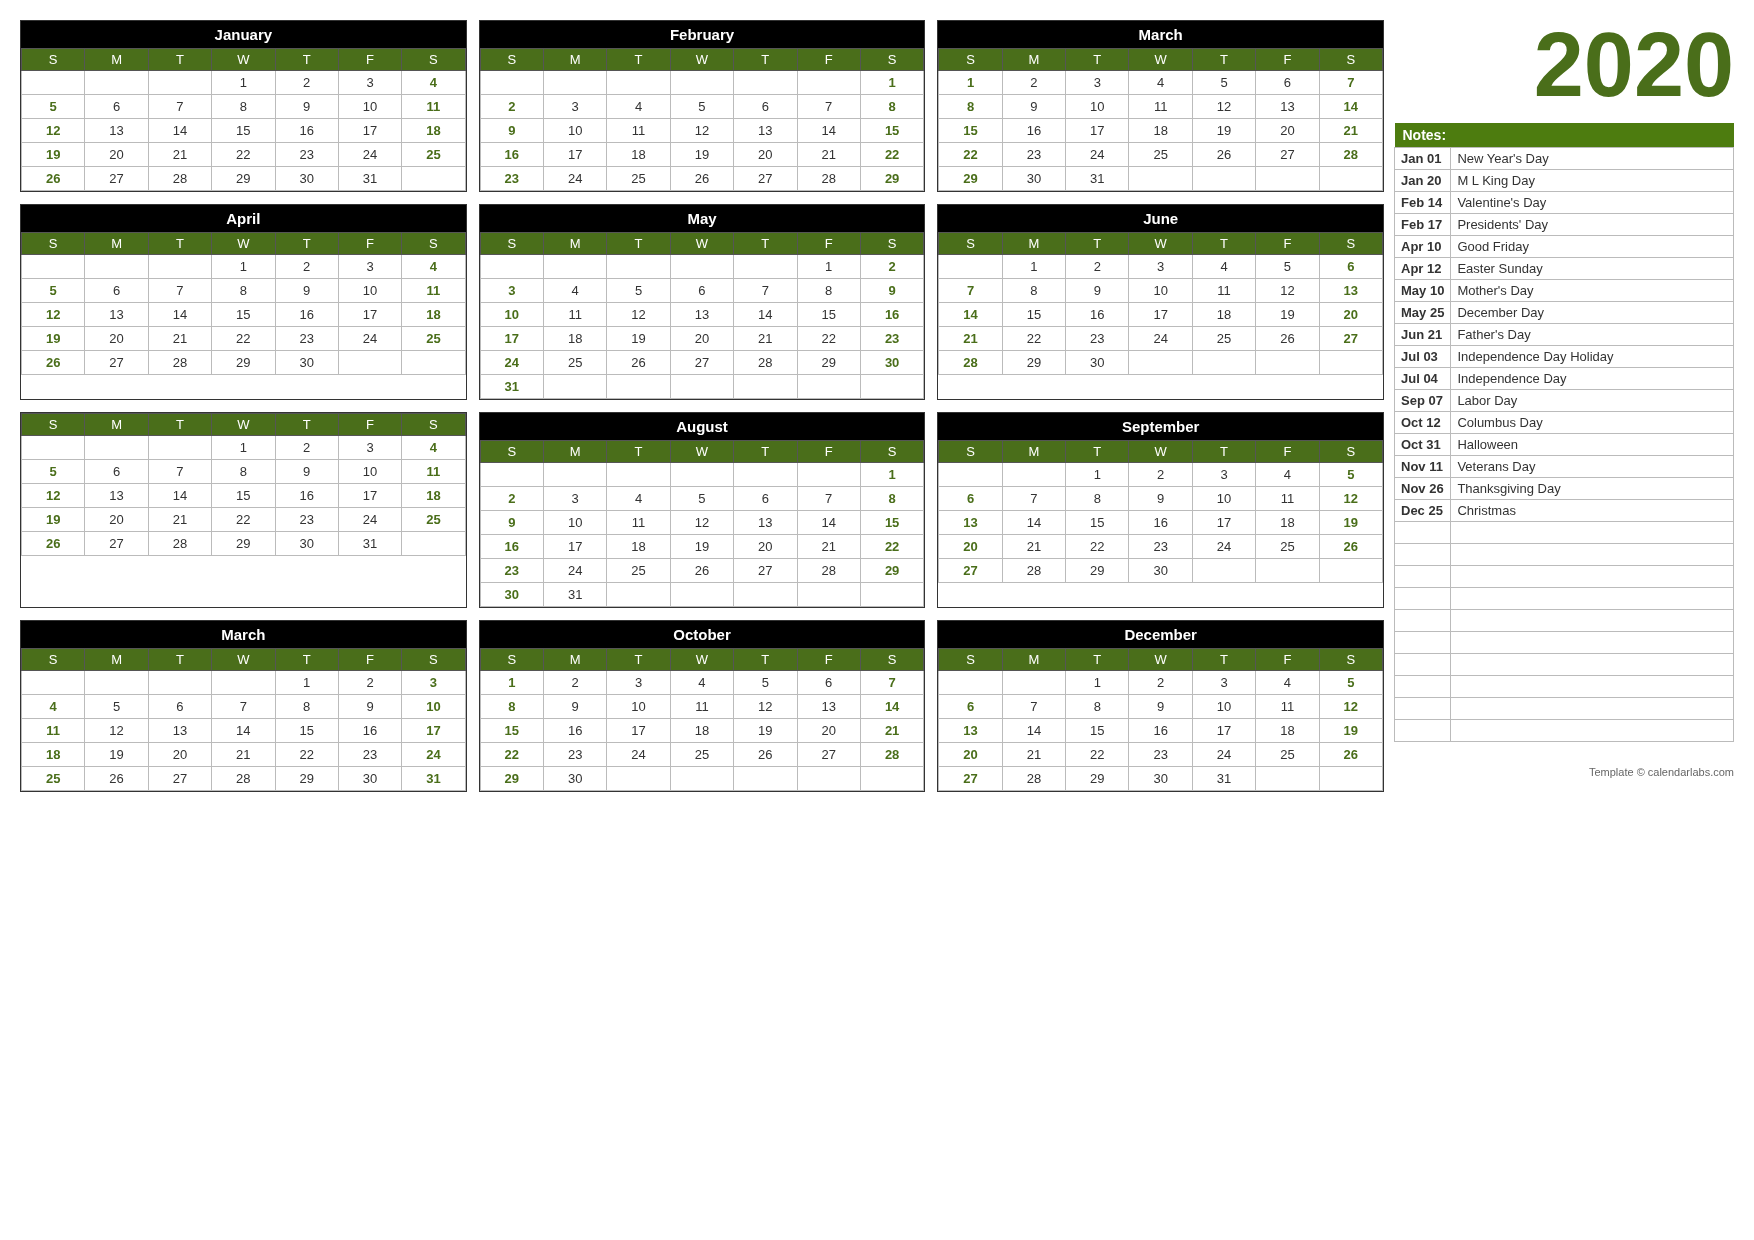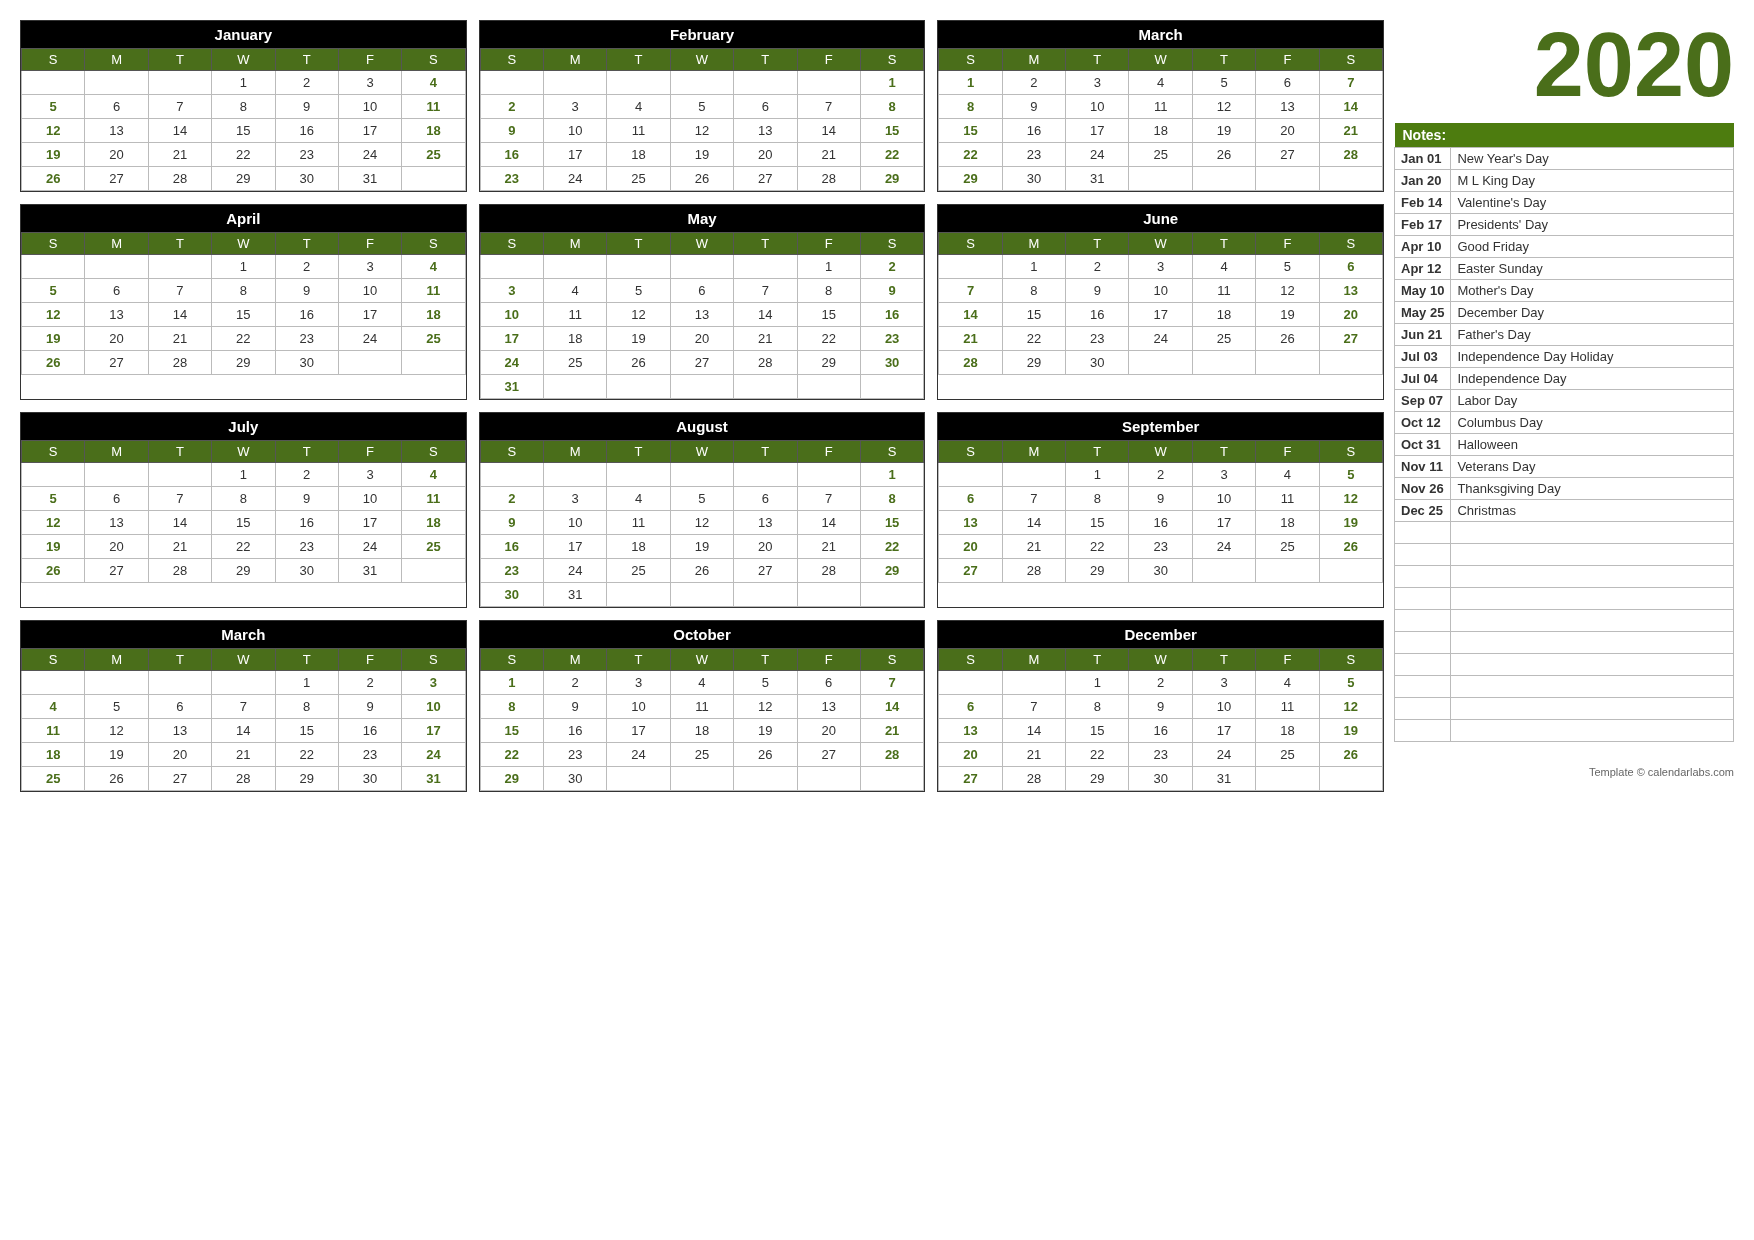--- a/index.html
+++ b/index.html
@@ -495,21 +495,20 @@
               <td>30</td>
               <td class="empty">&nbsp;</td>
               <td class="empty">&nbsp;</td>
               <td class="empty">&nbsp;</td>
               <td class="empty">&nbsp;</td>
             </tr>
           </tbody>
         </table>
       </div>
       <div class="month-calendar">
-        <div class="month-header">July</div>
         <table class="month-table">
           <thead>
             <tr>
               <th>S</th>
               <th>M</th>
               <th>T</th>
               <th>W</th>
               <th>T</th>
               <th>F</th>
               <th>S</th>

